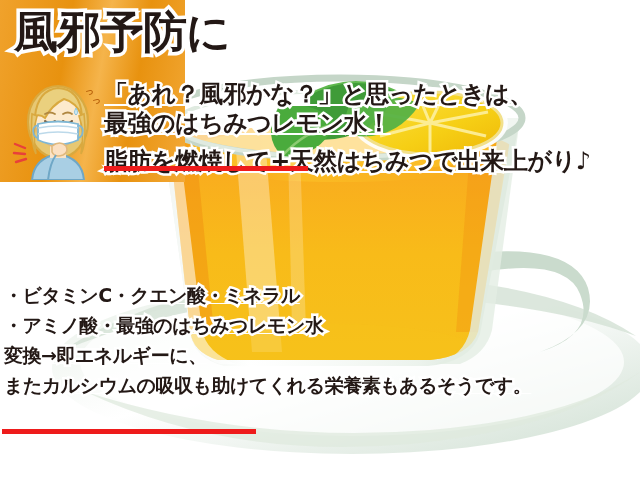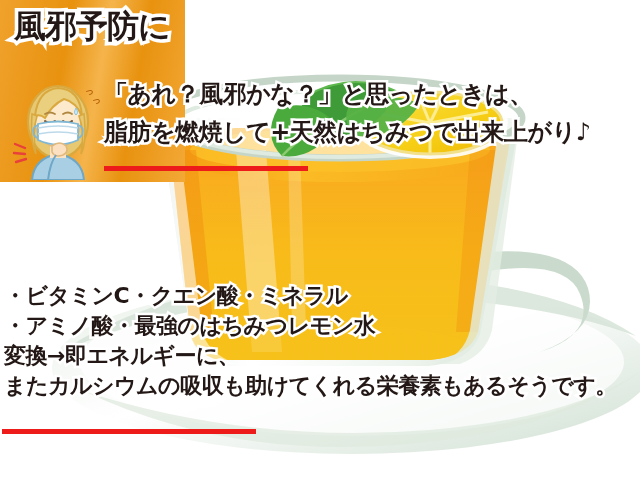--- a/index.html
+++ b/index.html
@@ -37,21 +37,21 @@
         #f5b44b 52%,
         #e8920f 70%,
         #f3a937 100%);
   }
 
   
   .title {
     position: absolute;
     left: 14px;
     top: 10px;
-    font-size: 32px;
+    font-size: 44px;
     line-height: 1;
     font-weight: 700;
     color: #231815;
     letter-spacing: -1px;
     white-space: nowrap;
     -webkit-text-stroke: 7px #ffffff;
     paint-order: stroke fill;
     text-shadow:
        0 0 2px #fff, 0 0 2px #fff;
     z-index: 40;
@@ -86,23 +86,24 @@
     position: relative;
     font-size: 24px;
     line-height: 28px;
     font-weight: 700;
     color: #231815;
     white-space: nowrap;
     -webkit-text-stroke: 5px #ffffff;
     paint-order: stroke fill;
     margin: 0 0 1px 0;
     letter-spacing: -0.5px;
+    text-decoration: underline;
   }
   .lower-copy .line {
-    font-size: 22px;
+    font-size: 19px;
     line-height: 29px;
   }
 
   
   .uline-1 {
     position: absolute;
     left: 104px;
     top: 166px;
     width: 204px;
     height: 5px;
@@ -272,20 +273,21 @@
     <g>
       <path d="M40,74 q8,-6 14,0 q3,6 -3,9 q-8,3 -11,-3 z" fill="#fbe0c2" stroke="#e0b87c" stroke-width="1.6"></path>
       <path d="M44,83 q-6,8 -8,25" fill="none" stroke="#6fa7c6" stroke-width="2"></path>
     </g>
   </svg>
 
   <div class="title">風邪予防に</div>
 
   <div class="upper-copy">
     <div class="line">「あれ？風邪かな？」と思ったときは、</div>
+    <div class="line">最強のはちみつレモン水！</div>
     <div class="line" style="margin-top:10px;">脂肪を燃焼して+天然はちみつで出来上がり♪</div>
   </div>
   <div class="uline-1"></div>
 
   <div class="lower-copy">
     <div class="line">・ビタミンC・クエン酸・ミネラル</div>
     <div class="line">・アミノ酸・最強のはちみつレモン水</div>
     <div class="line">変換→即エネルギーに、</div>
     <div class="line">またカルシウムの吸収も助けてくれる栄養素もあるそうです。</div>
   </div>

